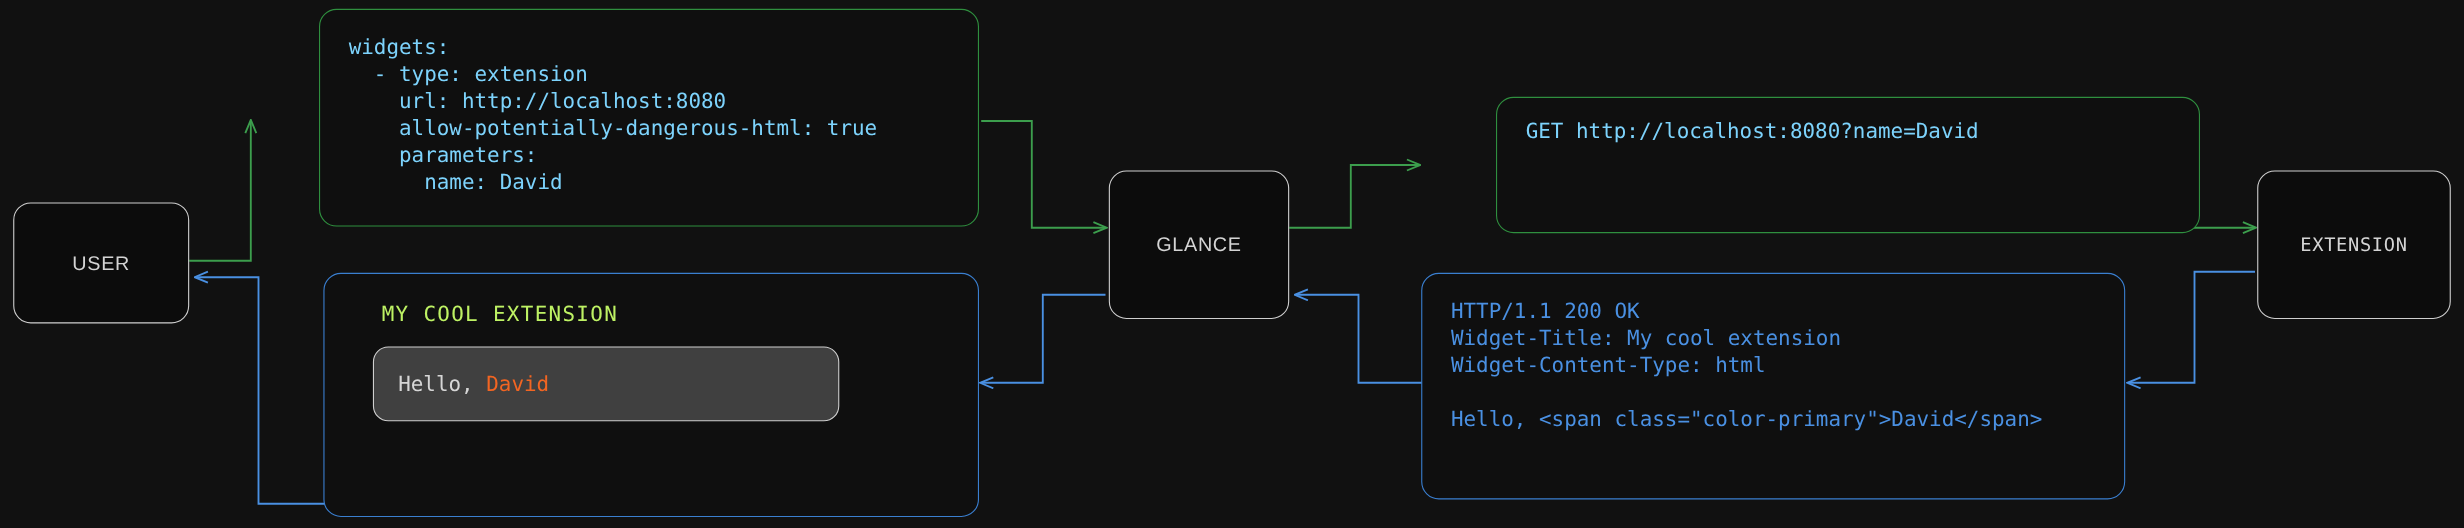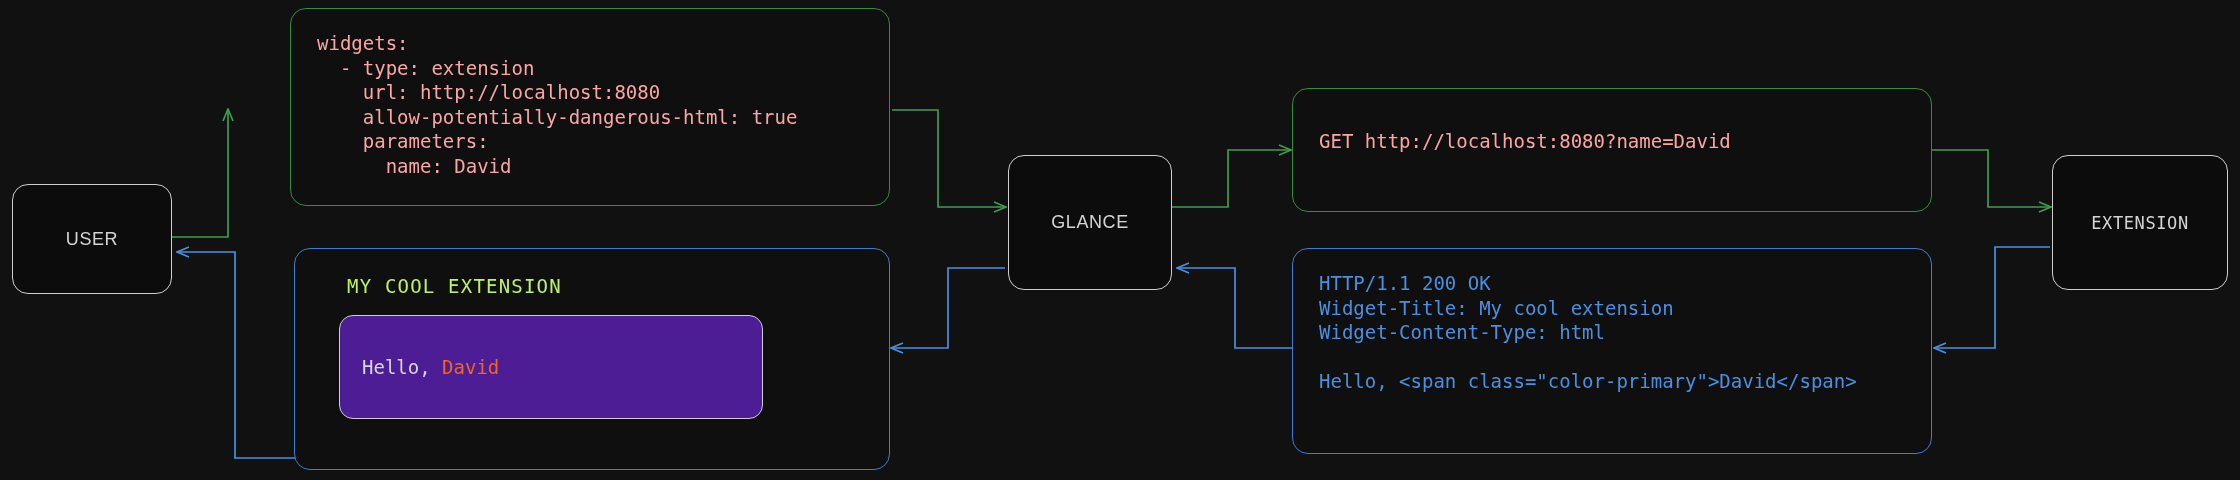--- a/index.html
+++ b/index.html
@@ -43,21 +43,21 @@
     overflow:hidden;
   }
   .msgbox pre{
     margin:0;
     font-family:"DejaVu Sans Mono", monospace;
     font-size:19px;
     line-height:24.5px;
     white-space:pre;
   }
   .green{border:1.7px solid #2f8f3f;}
-  .green pre{color:#fca5a5;}
+  .green pre{color:#7dd3fc;}
   .blue{border:1.7px solid #3a7fd0;}
   .blue pre{color:#4a90e2;}
 
   
   #widget-preview{
     position:absolute;
     box-sizing:border-box;
     border:1.7px solid #3a7fd0;
     border-radius:16px;
     background:#0f0f0f;
@@ -68,25 +68,25 @@
     left:52px;top:26px;
     color:#bef264;
     font-family:"DejaVu Sans Mono", monospace;
     font-size:19px;
     letter-spacing:1.2px;
     white-space:nowrap;
   }
   #widget-card{
     position:absolute;
     left:44px;top:66px;
-    width:424px;height:104px;
+    width:424px;height:68px;
     box-sizing:border-box;
     border:1.5px solid #cfcfcf;
     border-radius:14px;
-    background:#4c1d95;
+    background:#404040;
     display:flex;align-items:center;
   }
   #widget-card-text{
     padding-left:22px;
     font-family:"DejaVu Sans Mono", monospace;
     font-size:19px;
     color:#d6d6d6;
     white-space:pre;
   }
   .accent{color:#f26522;}
@@ -143,21 +143,21 @@
 
   <div class="msgbox green" id="msg-config" style="left:290px;top:8px;width:600px;height:198px;">
     <pre>widgets:
   - type: extension
     url: http://localhost:8080
     allow-potentially-dangerous-html: true
     parameters:
       name: David</pre>
   </div>
 
-  <div class="msgbox green" id="msg-request" style="left:1292px;top:88px;width:640px;height:124px;padding-top:40px;">
+  <div class="msgbox green" id="msg-request" style="left:1360px;top:88px;width:640px;height:124px;padding-top:18px;">
     <pre>GET http://localhost:8080?name=David</pre>
   </div>
 
   <div class="msgbox blue" id="msg-response" style="left:1292px;top:248px;width:640px;height:206px;">
     <pre>HTTP/1.1 200 OK
 Widget-Title: My cool extension
 Widget-Content-Type: html
 
 Hello, &lt;span class="color-primary"&gt;David&lt;/span&gt;</pre>
   </div>

